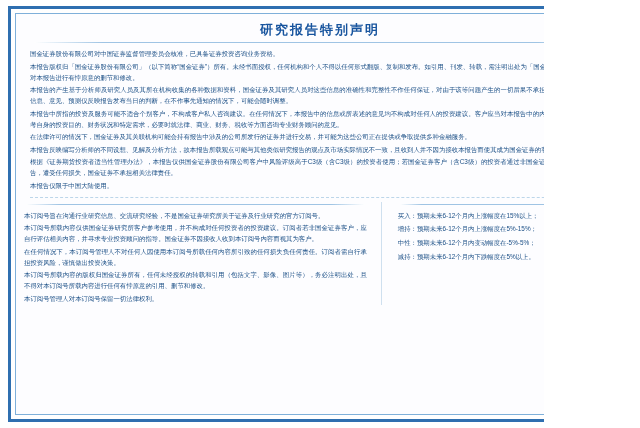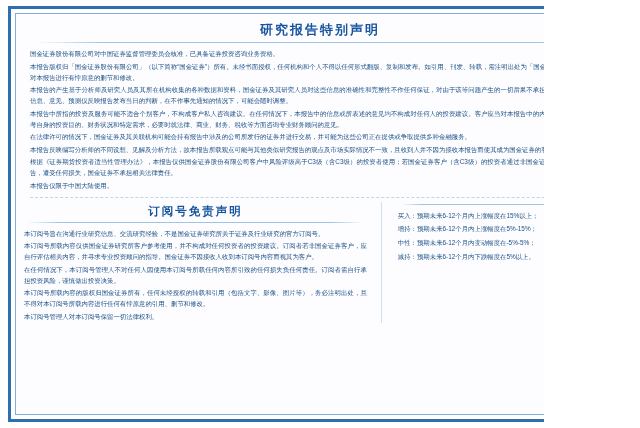--- a/index.html
+++ b/index.html
@@ -130,21 +130,20 @@
           <p>本报告反映编写分析师的不同设想、见解及分析方法，故本报告所载观点可能与其他类似研究报告的观点及市场实际情况不一致，且收到人并不因为接收本报告而使其成为国金证券的客户。</p>
           <p>根据《证券期货投资者适当性管理办法》，本报告仅供国金证券股份有限公司客户中风险评级高于C3级（含C3级）的投资者使用；若国金证券客户（含C3级）的投资者通过非国金证券研究所渠道获得本报告，遭受任何损失，国金证券不承担相关法律责任。</p>
           <p>本报告仅限于中国大陆使用。</p>
         </div>
       </div>
 
       <div class="half-divider"></div>
 
       <div class="cols">
         <div class="col-left">
-          <div class="sec-title title-sub">订阅号免责声明</div>
           <div class="rule-sm"></div>
           <div class="body-text">
             <p>本订阅号旨在沟通行业研究信息、交流研究经验，不是国金证券研究所关于证券及行业研究的官方订阅号。</p>
             <p>本订阅号所载内容仅供国金证券研究所客户参考使用，并不构成对任何投资者的投资建议。订阅者若非国金证券客户，应自行评估相关内容，并寻求专业投资顾问的指导。国金证券不因接收人收到本订阅号内容而视其为客户。</p>
             <p>在任何情况下，本订阅号管理人不对任何人因使用本订阅号所载任何内容所引致的任何损失负任何责任。订阅者需自行承担投资风险，谨慎做出投资决策。</p>
             <p>本订阅号所载内容的版权归国金证券所有，任何未经授权的转载和引用（包括文字、影像、图片等），务必注明出处，且不得对本订阅号所载内容进行任何有悖原意的引用、删节和修改。</p>
             <p>本订阅号管理人对本订阅号保留一切法律权利。</p>
           </div>
         </div>
 

